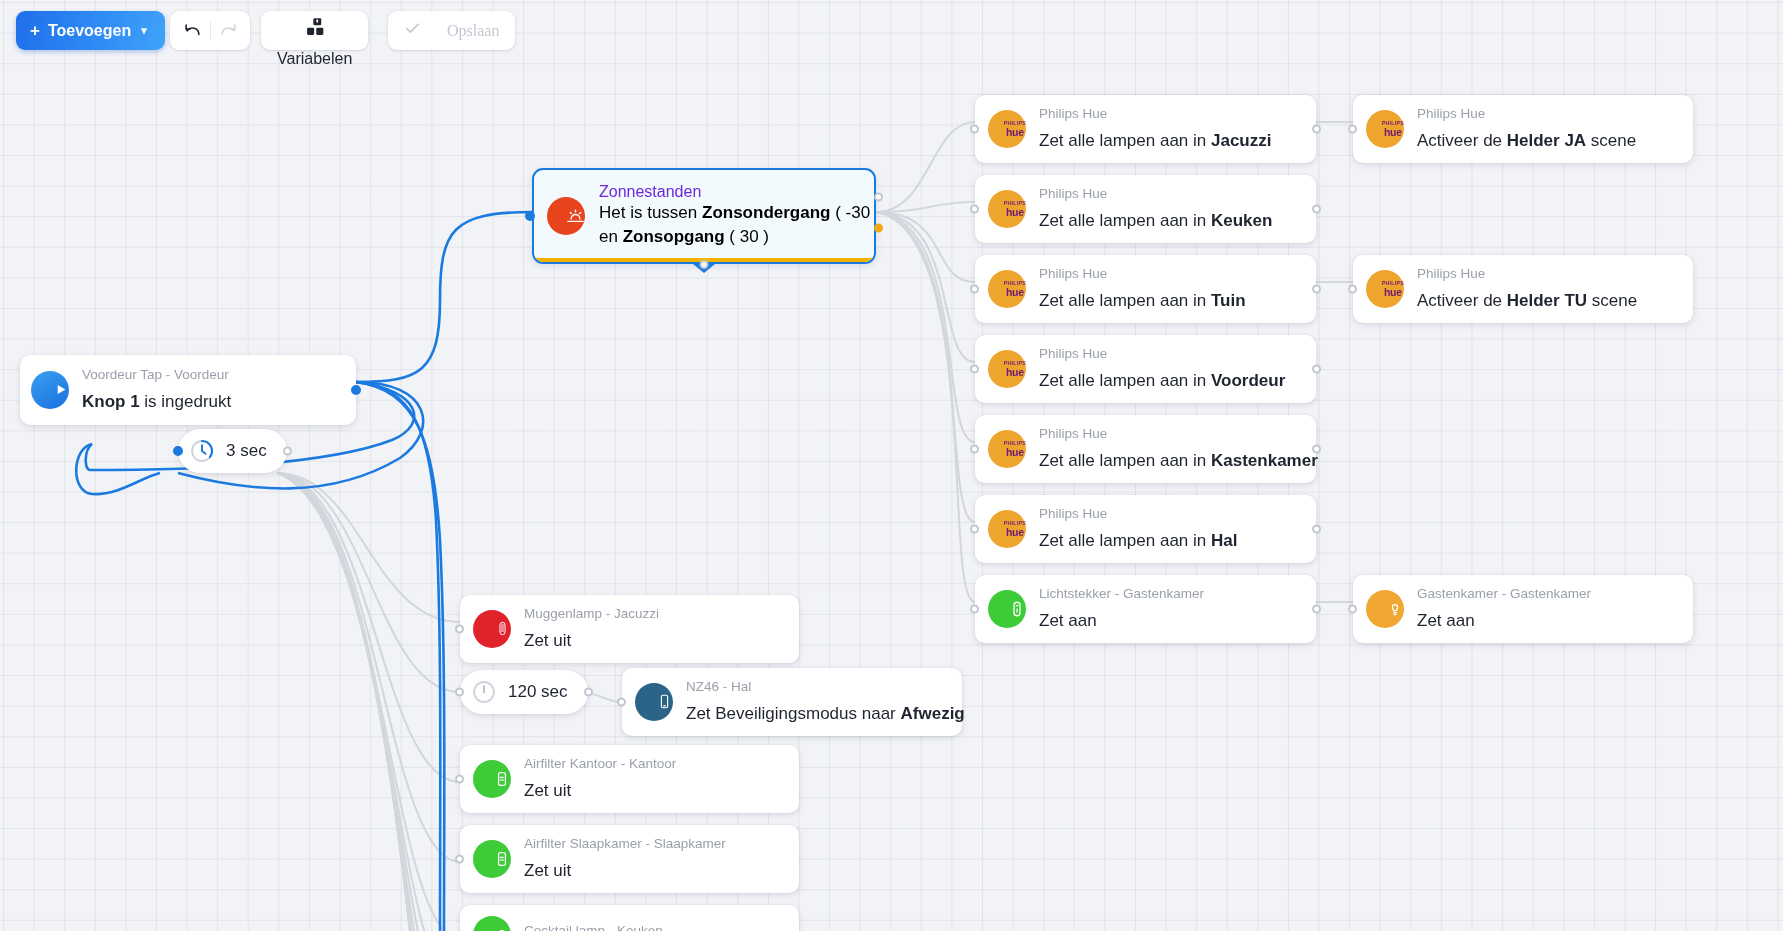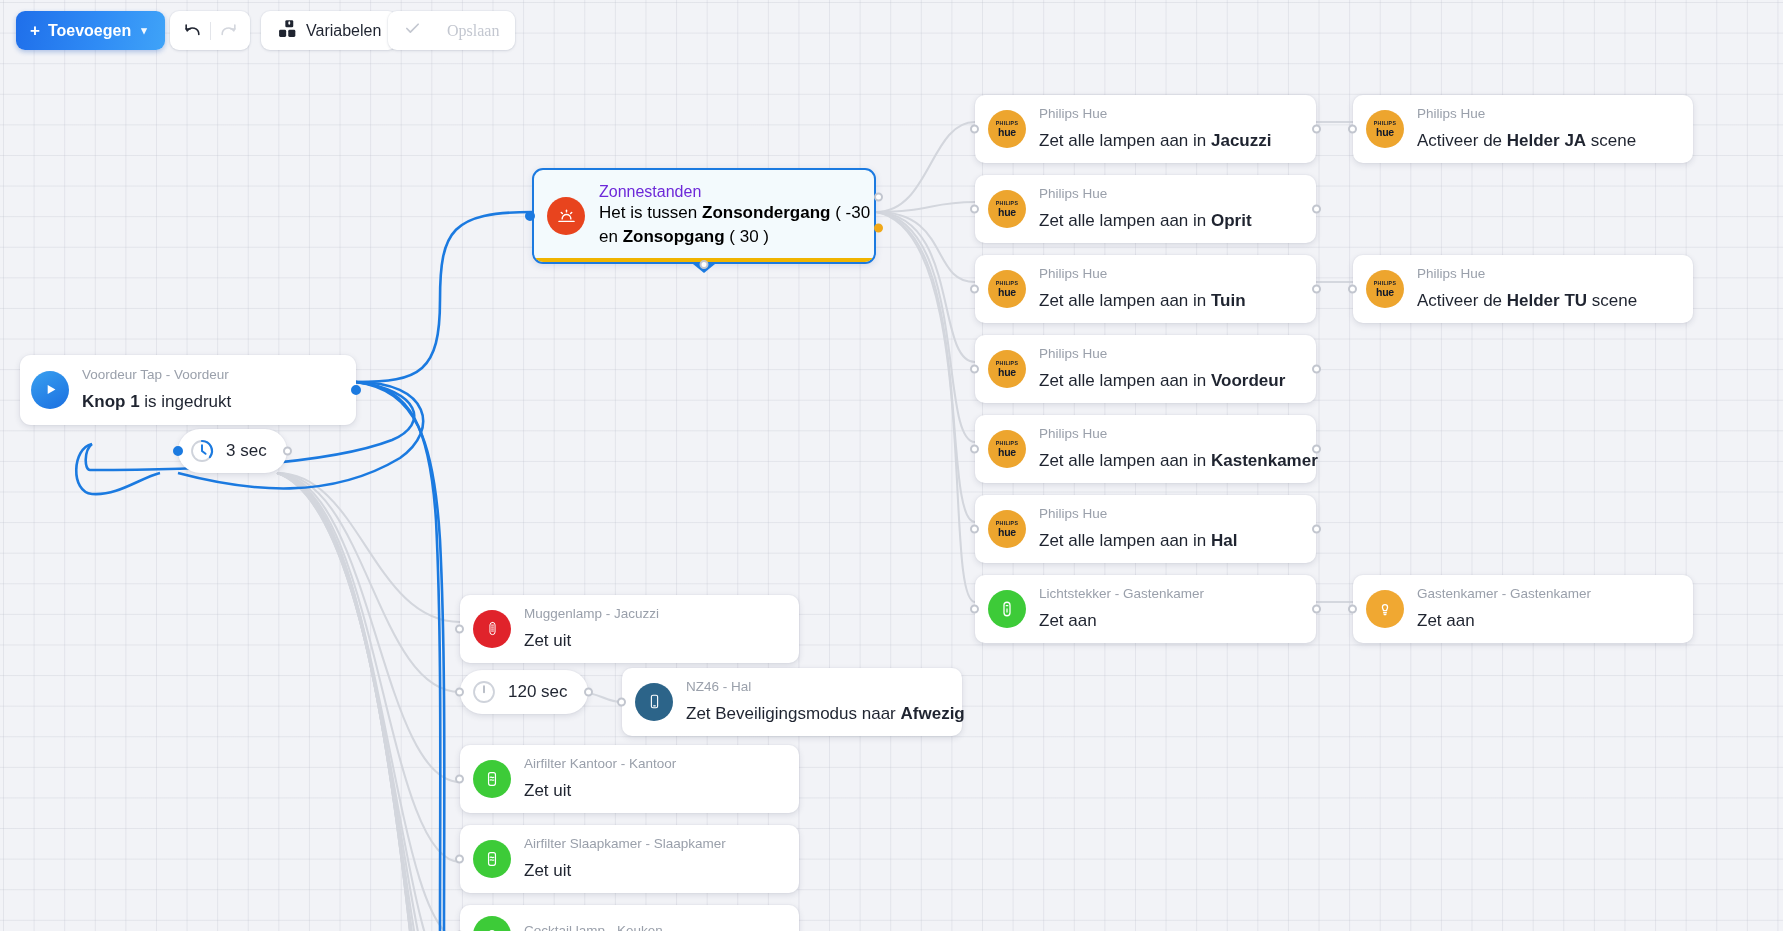--- a/index.html
+++ b/index.html
@@ -45,21 +45,21 @@
 
   .tb-group {
     position: absolute; top: 11px; height: 39px;
     background: #fff; border-radius: 9px;
     box-shadow: 0 1px 3px rgba(40,50,80,0.13), 0 0 0 1px rgba(40,50,80,0.03);
     display: flex; align-items: center;
   }
   #tb-undoredo { left: 170px; width: 80px; justify-content: space-between; padding: 0 10px; }
   #tb-undoredo .divider { width: 1px; height: 18px; background: #e3e5ea; }
   .ico-btn { display: flex; align-items: center; justify-content: center; width: 24px; height: 24px; cursor: pointer; }
-  #tb-vars { left: 261px; padding: 6px 16px; gap: 9px; cursor: pointer; }
+  #tb-vars { left: 261px; padding: 6px 16px; gap: 9px; cursor: pointer; flex-direction: column; }
   #tb-vars .lbl { font-size: 16px; color: #1f2430; }
   #tb-save { left: 388px; padding: 4px 16px; gap: 26px; cursor: pointer; font-family: Liberation Serif, serif; }
   #tb-save .lbl { font-size: 16px; color: #c3c7d0; }
 
   #tb-search {
     position: absolute; right: 16px; top: 10px; height: 41px; width: 198px;
     background: #fff; border-radius: 21px;
     box-shadow: 0 1px 3px rgba(40,50,80,0.12), 0 0 0 1px rgba(40,50,80,0.03);
     display: flex; align-items: center; gap: 9px; padding: 0 16px;
   }
@@ -79,22 +79,22 @@
     padding: 11px 16px 11px 13px;
     cursor: pointer;
   }
   .card .txt { display: flex; flex-direction: column; gap: 7px; min-width: 0; }
   .card .sub { font-size: 13.5px; color: #9aa0ab; line-height: 1.25; white-space: nowrap; }
   .card .main { font-size: 17px; color: #1f2430; line-height: 1.3; white-space: nowrap; }
   .card .main b { font-weight: 700; }
 
   .avatar {
     width: 38px; height: 38px; border-radius: 50%;
-    flex: 0 0 38px; display: flex; align-items: center; justify-content: center;
-    color: #0f172a;
+    flex: 0 0 38px; display: flex; align-items: center; justify-content: flex-end;
+    color: #701a75;
   }
   .avatar.hue { background: #eda52e; }
   .avatar.red { background: #e0232b; }
   .avatar.green { background: #3dcb38; }
   .avatar.slate { background: #2c6489; }
   .avatar.orange { background: #f0a832; }
   .avatar.tomato { background: #e8441e; }
   .avatar.blue-grad { background: linear-gradient(150deg,#38a0f0 0%,#1b6fe0 100%); }
   .hue-logo { display:flex; flex-direction:column; align-items:center; line-height:1; }
   .hue-logo .p { font-size:5.2px; font-weight:700; letter-spacing:.3px; }
@@ -344,21 +344,21 @@
   <div class="node" style="left:975px; top:175px; width:341px;">
     <div class="card">
       <div class="avatar hue">
         <span class="hue-logo">
             <span class="p">PHILIPS</span>
             <span class="h">hue</span>
           </span>
       </div>
       <div class="txt">
         <span class="sub">Philips Hue</span>
-        <span class="main"><span>Zet alle lampen aan in </span><b>Oprit</b></span>
+        <span class="main"><span>Zet alle lampen aan in </span><b>Keuken</b></span>
       </div>
     </div>
     <span class="port left"></span>
     <span class="port right"></span>
   </div>
 
   <div class="node" style="left:975px; top:255px; width:341px;">
     <div class="card">
       <div class="avatar hue">
         <span class="hue-logo">

